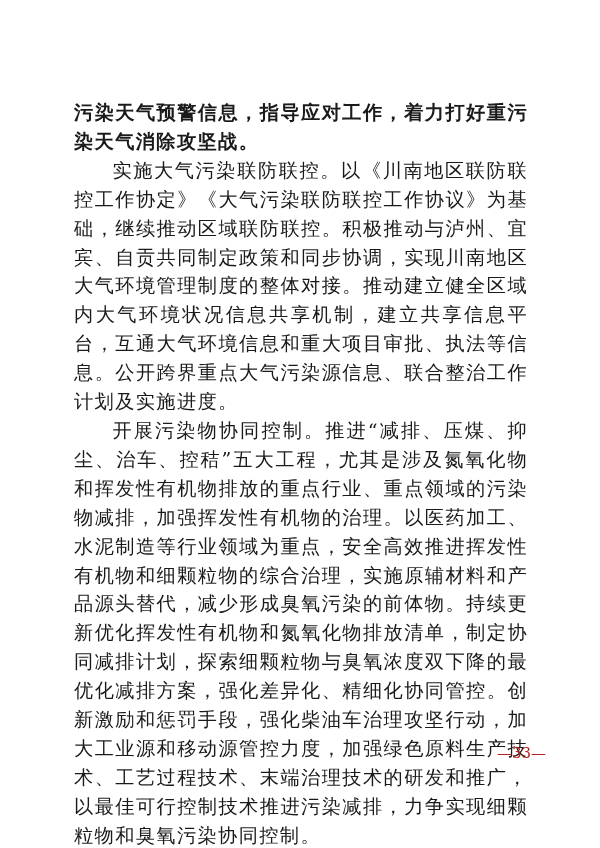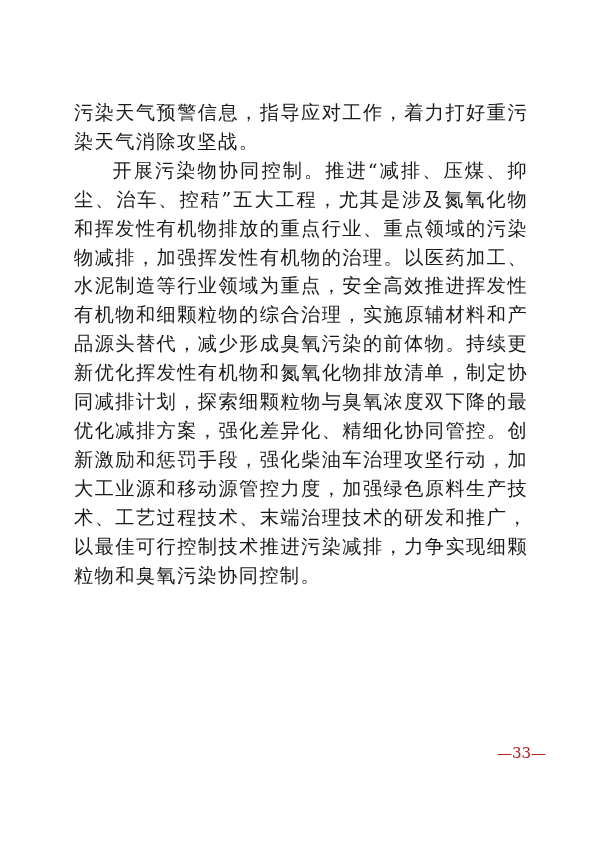--- a/index.html
+++ b/index.html
@@ -32,34 +32,36 @@
       letter-spacing: 1.4px;
     }
     .para {
       margin: 0;
       text-indent: 2em;
       text-align: justify;
       text-align-last: left;
     }
     .para.cont {
       text-indent: 0;
+      font-weight: bold;
     }
     .page-number {
       position: absolute;
       left: 497px;
       top: 744px;
       font-family: "DejaVu Serif", serif;
       font-size: 15px;
       color: #b91c1c;
       letter-spacing: 0px;
     }
   </style>
 </head>
 <body>
 
 <div class="page">
   <div class="content">
     <p class="para cont">污染天气预警信息，指导应对工作，着力打好重污染天气消除攻坚战。</p>
+    <p class="para">实施大气污染联防联控。以《川南地区联防联控工作协定》《大气污染联防联控工作协议》为基础，继续推动区域联防联控。积极推动与泸州、宜宾、自贡共同制定政策和同步协调，实现川南地区大气环境管理制度的整体对接。推动建立健全区域内大气环境状况信息共享机制，建立共享信息平台，互通大气环境信息和重大项目审批、执法等信息。公开跨界重点大气污染源信息、联合整治工作计划及实施进度。</p>
     <p class="para">开展污染物协同控制。推进“减排、压煤、抑尘、治车、控秸”五大工程，尤其是涉及氮氧化物和挥发性有机物排放的重点行业、重点领域的污染物减排，加强挥发性有机物的治理。以医药加工、水泥制造等行业领域为重点，安全高效推进挥发性有机物和细颗粒物的综合治理，实施原辅材料和产品源头替代，减少形成臭氧污染的前体物。持续更新优化挥发性有机物和氮氧化物排放清单，制定协同减排计划，探索细颗粒物与臭氧浓度双下降的最优化减排方案，强化差异化、精细化协同管控。创新激励和惩罚手段，强化柴油车治理攻坚行动，加大工业源和移动源管控力度，加强绿色原料生产技术、工艺过程技术、末端治理技术的研发和推广，以最佳可行控制技术推进污染减排，力争实现细颗粒物和臭氧污染协同控制。</p>
 
   </div>
   <div class="page-number">—33—</div>
 </div>
 
 </body></html>

